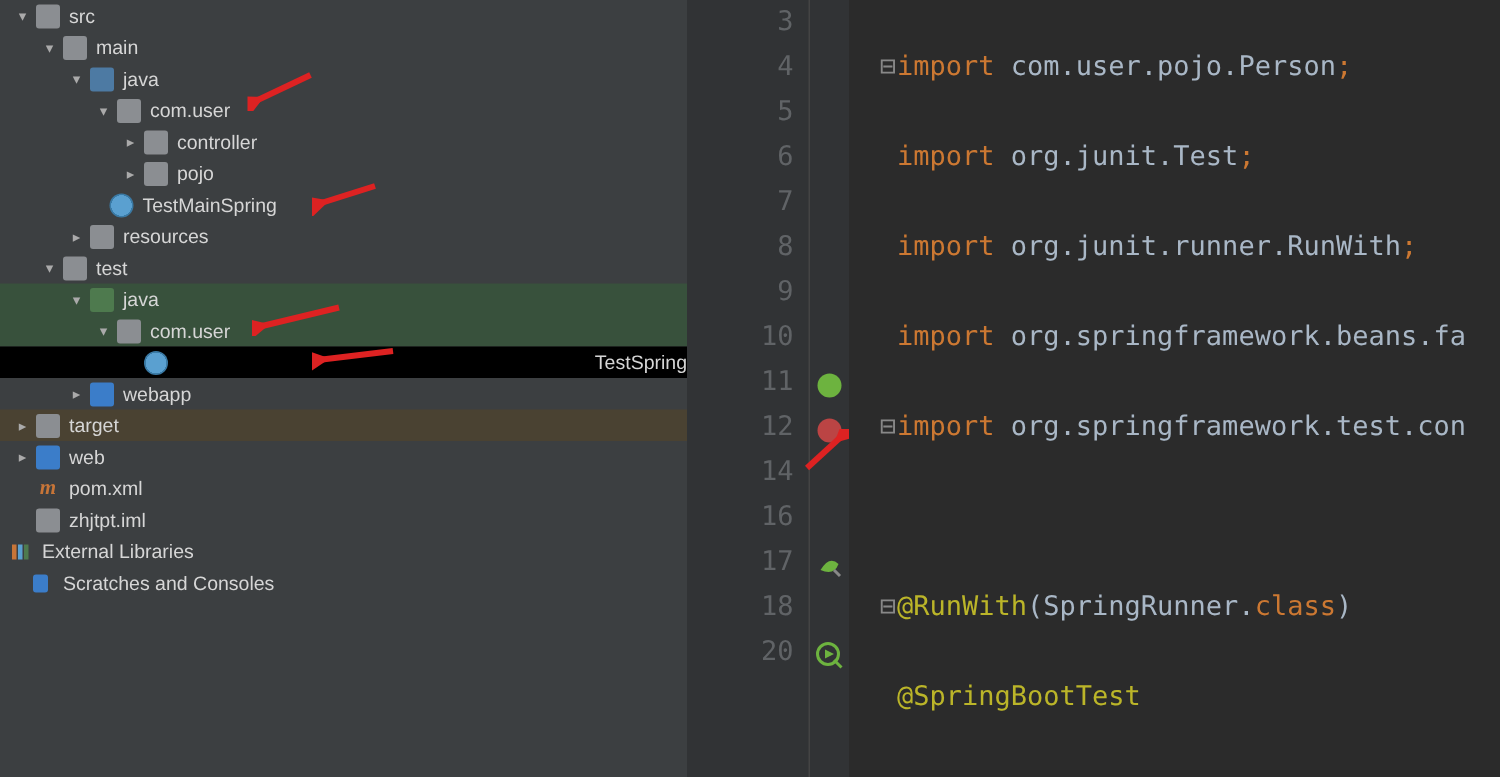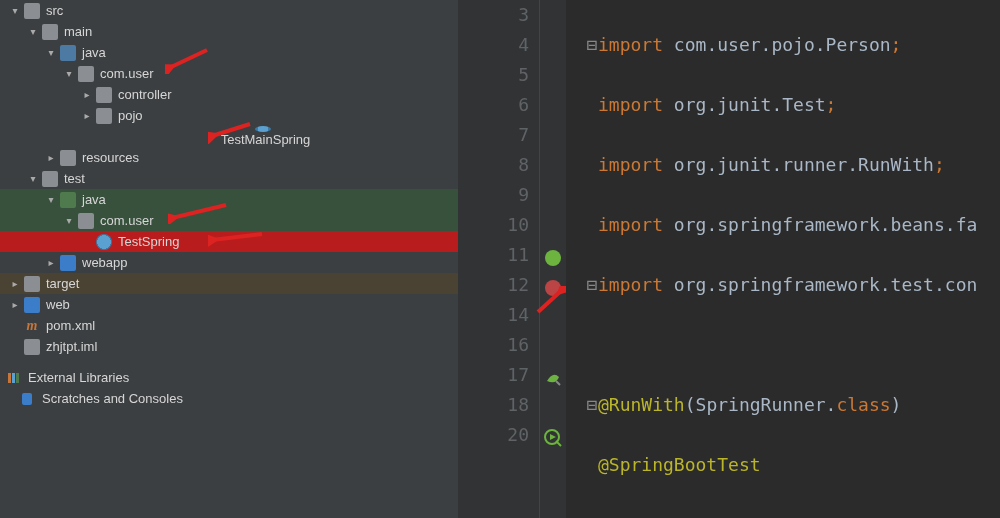--- a/index.html
+++ b/index.html
@@ -21,21 +21,21 @@
   }
   .tree-row {
     height: 21px;
     display: flex;
     align-items: center;
     white-space: nowrap;
     font-size: 13px;
   }
   .tree-row.hl-brown { background: #4a4232; }
   .tree-row.hl-green { background: #38513c; }
-  .tree-row.hl-blue  { background: #b91c1c; }
+  .tree-row.hl-blue  { background: #000000; justify-content: space-between; }
   .tw { display:inline-block; width:10px; text-align:center; color:#aaa; font-size:10px; margin-right:4px;}
   .icon { display:inline-block; width:16px; height:16px; margin-right:6px; position:relative; }
   .icon-folder { background:#8b8e92; border-radius:2px; }
   .icon-folder.src { background:#4d7aa3; }
   .icon-folder.test { background:#4e7a4e; }
   .icon-folder.pkg { background:#8b8e92; }
   .icon-folder.web { background:#3b7dc9; }
   .icon-class { background: radial-gradient(circle at 50% 50%, #5aa0d0 60%, #3a7aa5 61%); border-radius:50%; }
   .icon-maven { color:#c77538; font-weight:bold; font-style:italic; font-family:serif; font-size:14px; text-align:center; }
   .icon-iml { background:#8b8e92; border-radius:2px; }
@@ -102,21 +102,21 @@
   <div class="tree-row" style="padding-left:82px;">
     <span class="tw">▸</span>
     <span class="icon icon-folder pkg"></span>
     <span class="label">controller</span>
   </div>
   <div class="tree-row" style="padding-left:82px;">
     <span class="tw">▸</span>
     <span class="icon icon-folder pkg"></span>
     <span class="label">pojo</span>
   </div>
-  <div class="tree-row" style="padding-left:73px;flex-direction:column;">
+  <div class="tree-row" style="padding-left:73px;">
     <span class="icon icon-class"></span>
     <span class="label">TestMainSpring</span>
   </div>
   <div class="tree-row" style="padding-left:46px;">
     <span class="tw">▸</span>
     <span class="icon icon-folder"></span>
     <span class="label">resources</span>
   </div>
   <div class="tree-row" style="padding-left:28px;">
     <span class="tw">▾</span>
@@ -153,21 +153,21 @@
     <span class="label">web</span>
   </div>
   <div class="tree-row" style="padding-left:24px;">
     <span class="icon icon-maven">m</span>
     <span class="label">pom.xml</span>
   </div>
   <div class="tree-row" style="padding-left:24px;">
     <span class="icon icon-iml"></span>
     <span class="label">zhjtpt.iml</span>
   </div>
-  <div class="tree-row" style="padding-left:0px;margin-top:10px;">
+  <div class="tree-row" style="padding-left:0px;">
     <span class="icon" style="margin-left:6px;">
       <svg width="16" height="16">
           <rect x="2" y="3" width="3" height="10" fill="#c77538"></rect>
           <rect x="6" y="3" width="3" height="10" fill="#5aa0d0"></rect>
           <rect x="10" y="3" width="3" height="10" fill="#4e7a4e"></rect>
         </svg>
     </span>
     <span class="label">External Libraries</span>
   </div>
   <div class="tree-row" style="padding-left:14px;">

